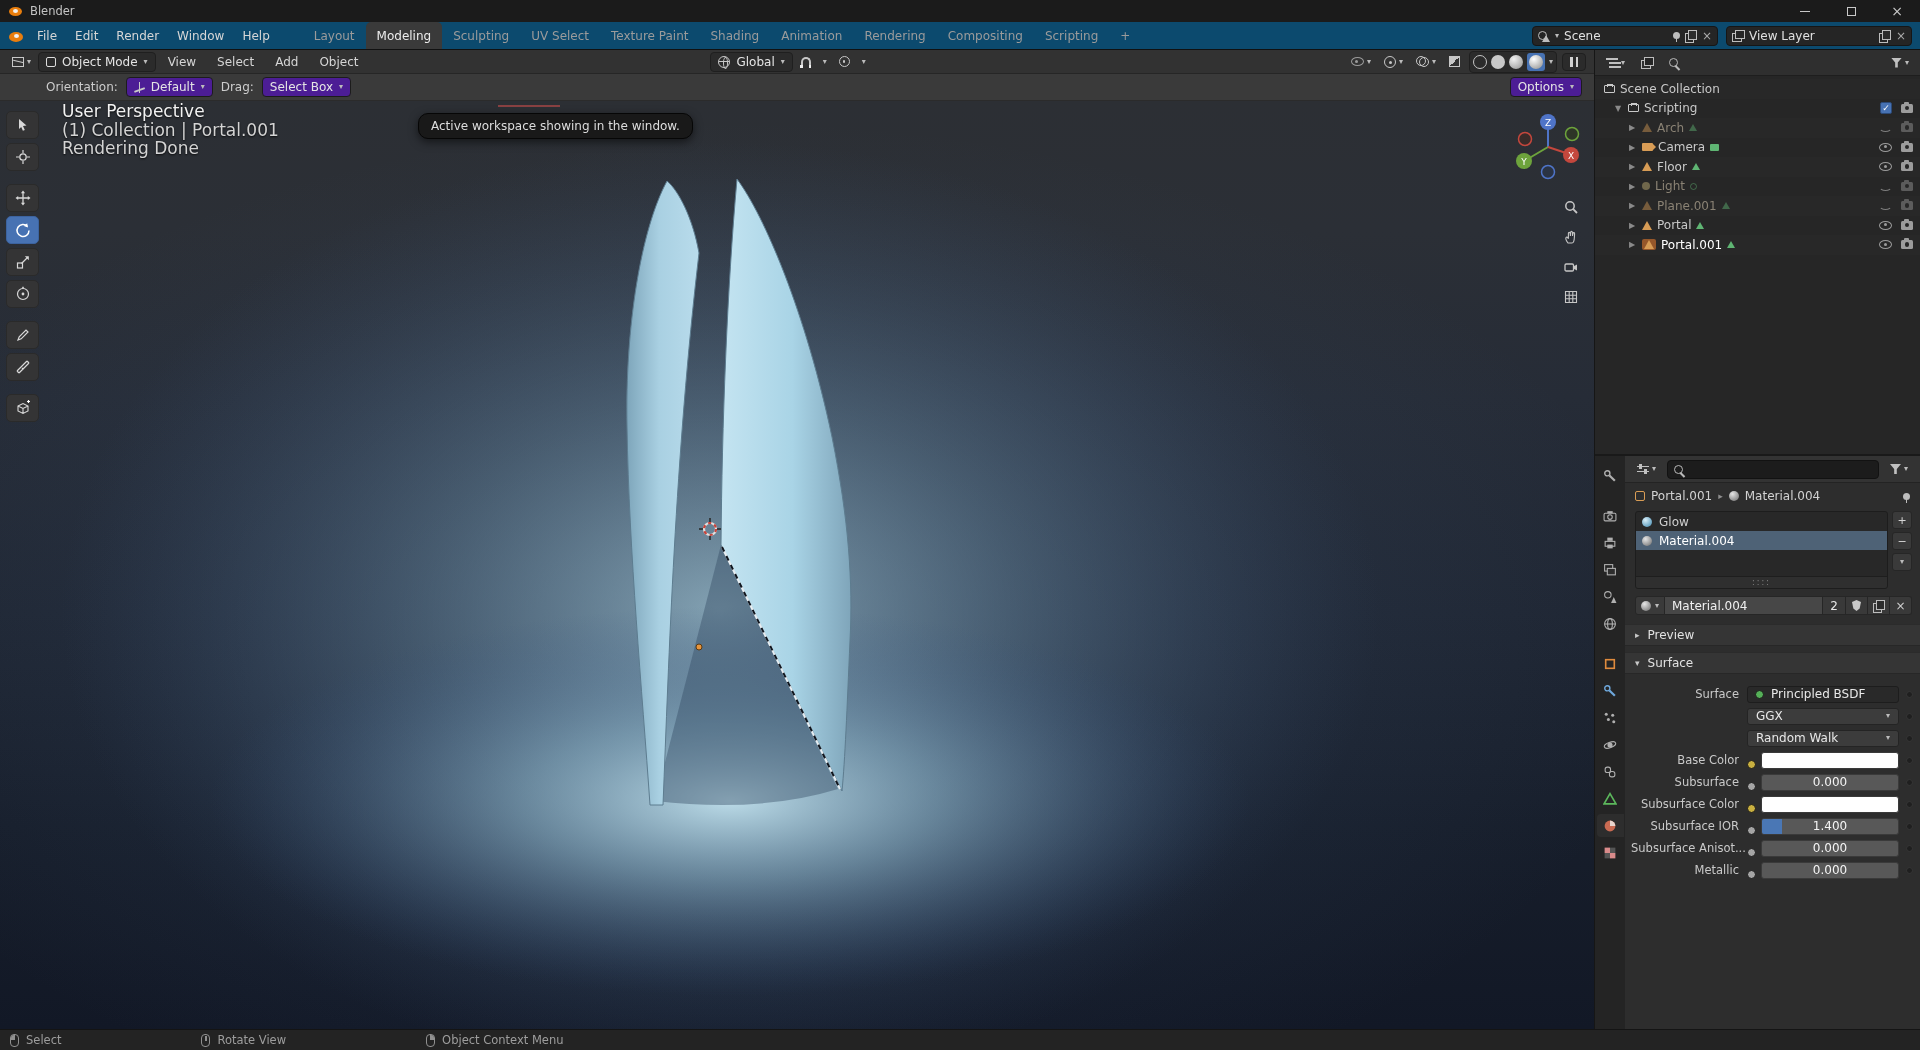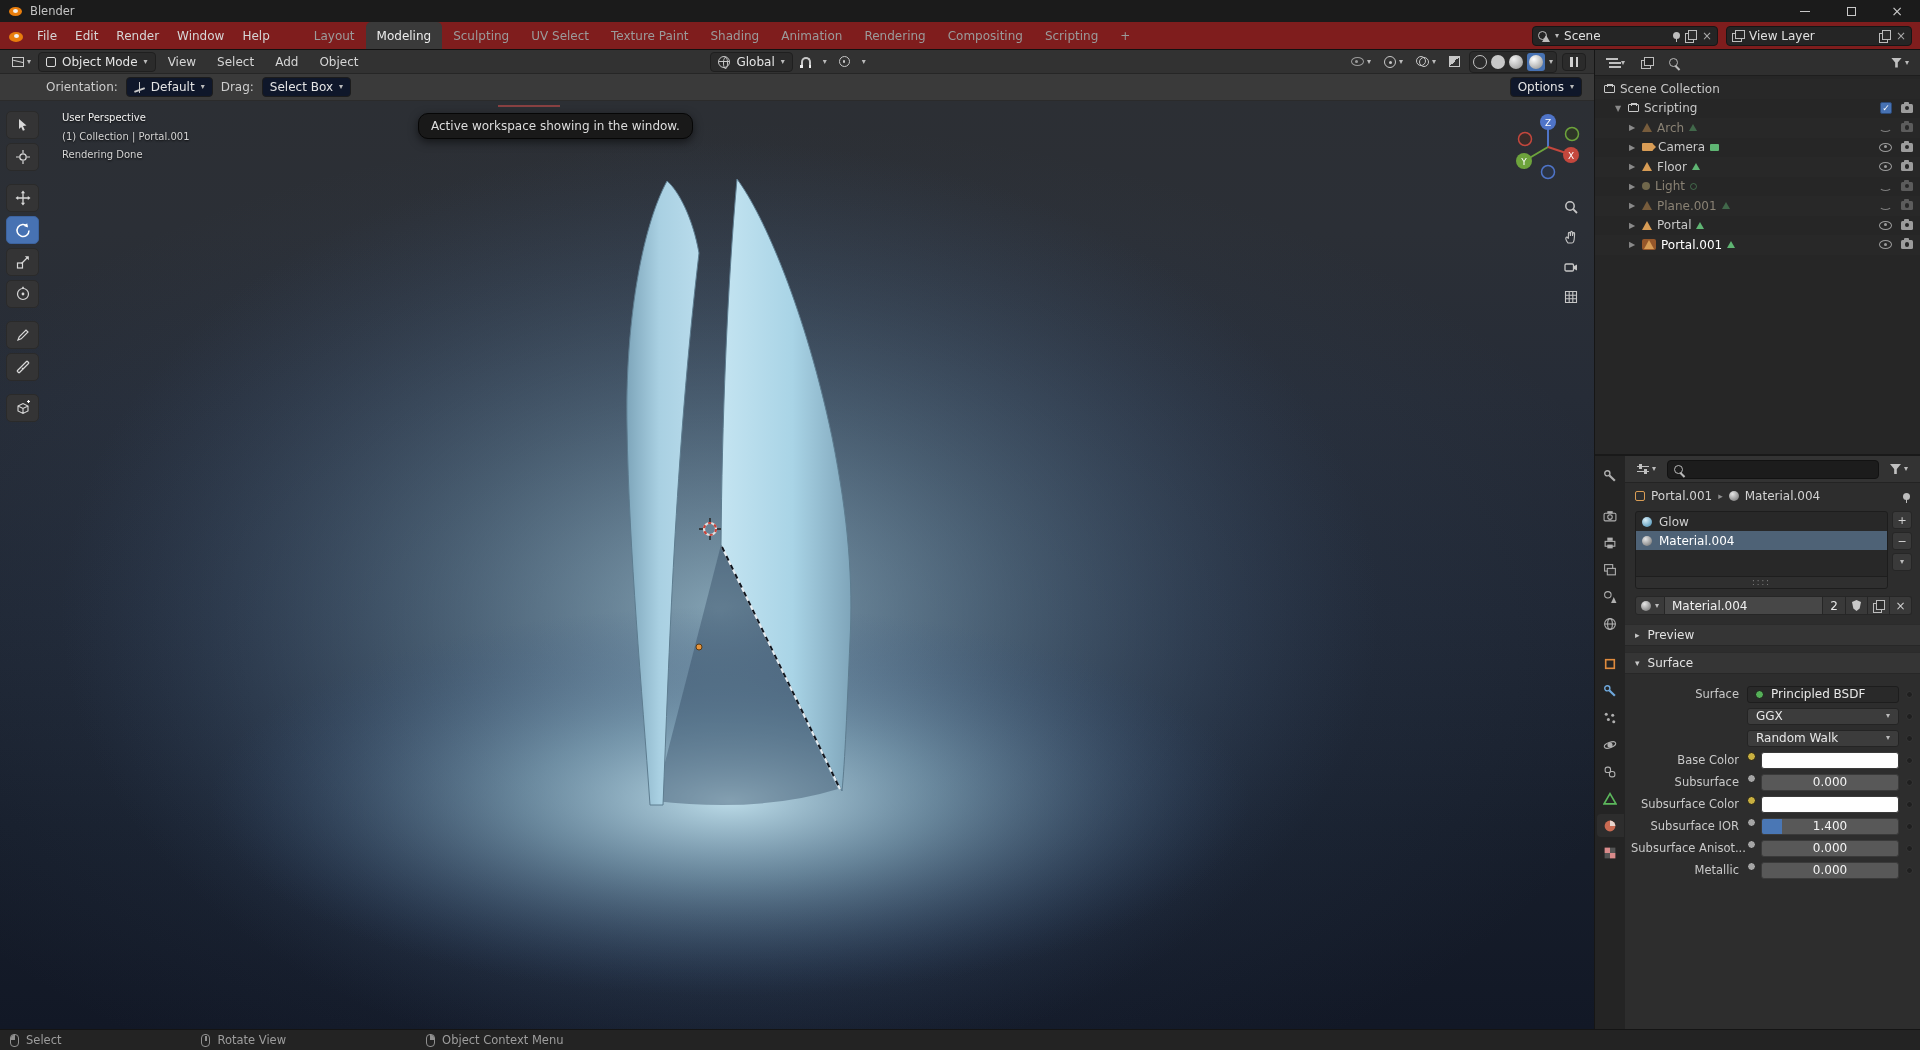--- a/index.html
+++ b/index.html
@@ -12,21 +12,21 @@
 .blender-logo{width:15px;height:15px;position:relative;margin-right:7px;flex:0 0 auto}
 .blender-logo::before{content:"";position:absolute;left:1px;top:3px;width:13px;height:9px;border-radius:50%;background:#e87d0d}
 .blender-logo::after{content:"";position:absolute;left:5px;top:5px;width:5px;height:4px;border-radius:50%;background:#f2f2f2}
 .title-text{color:#c4c4c4;font-size:11.5px}
 .win-controls{margin-left:auto;display:flex;height:100%}
 .win-btn{width:46px;height:100%;display:flex;align-items:center;justify-content:center;color:#c8c8c8;font-size:14px}
 .wb-min{width:10px;height:1px;background:#c8c8c8}
 .wb-max{width:9px;height:9px;border:1px solid #c8c8c8}
 
 
-.topbar{height:28px;background:#7f1d1d;display:flex;align-items:center;padding:0 8px;border-bottom:1px solid #111;flex:0 0 auto}
+.topbar{height:28px;background:#0c4a6e;display:flex;align-items:center;padding:0 8px;border-bottom:1px solid #111;flex:0 0 auto}
 .app-icon{width:16px;height:16px;position:relative;margin-right:4px}
 .app-icon::before{content:"";position:absolute;left:1px;top:4px;width:14px;height:10px;border-radius:50%;background:#e87d0d}
 .app-icon::after{content:"";position:absolute;left:6px;top:6px;width:5px;height:4px;border-radius:50%;background:#f2f2f2}
 .menu-item{padding:3px 9px;border-radius:4px;color:#d6d6d6}
 .ws-tabs{display:flex;align-items:stretch;height:100%;margin-left:24px}
 .ws-tab{display:flex;align-items:center;padding:0 11px;color:#9b9b9b}
 .ws-tab.active{background:#3a3a3a;color:#ececec;border-radius:5px 5px 0 0}
 .topbar-right{margin-left:auto;display:flex;align-items:center;gap:8px}
 .selector{display:flex;align-items:center;background:#252525;border:1px solid #161616;border-radius:4px;height:20px;padding:0 5px;gap:5px;width:186px}
 .sel-name{flex:1;color:#e0e0e0;white-space:nowrap;overflow:hidden}
@@ -106,36 +106,36 @@
 .shade-ball{width:14px;height:14px;border-radius:50%}
 .sb-wire{border:1.5px solid #c5c5c5}
 .sb-solid{background:#c9c9c9}
 .sb-mat{background:radial-gradient(circle at 35% 30%,#f0f0f0,#909090)}
 .sb-rend{background:radial-gradient(circle at 35% 30%,#ffffff,#8a8a8a)}
 .shade-sel{background:#4772b3;border-radius:3px;display:flex;padding:2px}
 .pause-btn{display:flex;gap:3px;padding:3px 7px;background:#2b2b2b;border:1px solid #1f1f1f;border-radius:4px}
 .pause-btn span{width:2.5px;height:10px;background:#d0d0d0}
 .tool-row{height:27px;background:#3a3a3a;border-bottom:1px solid #2b2b2b;display:flex;align-items:center;gap:8px;padding:0 12px 0 46px;flex:0 0 auto}
 .ts-label{color:#cdcdcd}
-.tool-row .dropdown{background:#0f172a;border-color:#1c1c1c}
+.tool-row .dropdown{background:#4c1d95;border-color:#1c1c1c}
 .spacer{flex:1}
 .i-axes{width:11px;height:11px;position:relative}
 .i-axes::before{content:"";position:absolute;left:5px;top:0;width:1.5px;height:11px;background:#c8c8c8}
 .i-axes::after{content:"";position:absolute;left:0;top:7px;width:11px;height:1.5px;background:#c8c8c8;transform:rotate(-20deg)}
 
 
 .tooltip{position:absolute;left:418px;top:63px;background:#191919;border:1px solid #060606;border-radius:10px;padding:5px 12px;color:#dddddd;box-shadow:0 3px 10px rgba(0,0,0,.55);z-index:40;white-space:nowrap}
 
 
 .canvas{position:relative;flex:1;overflow:hidden;background:
  radial-gradient(ellipse 1300px 720px at 46% 58%,rgba(72,102,138,.28),rgba(0,0,0,0) 72%),
  linear-gradient(180deg,#2c2f34 0%,#2b2f36 14%,#262c37 32%,#1f2633 55%,#171e2b 78%,#121826 100%)}
 .scene-svg{position:absolute;inset:0;width:100%;height:100%}
 .axis-red{position:absolute;left:498px;top:4px;width:62px;height:2px;background:#b04848;opacity:.7}
-.vp-info{position:absolute;left:62px;top:8px;line-height:18.5px;font-size:10px;color:#f2f2f2;text-shadow:0 1px 2px rgba(0,0,0,.8)}
+.vp-info{position:absolute;left:62px;top:1px;line-height:18.5px;font-size:17px;color:#f2f2f2;text-shadow:0 1px 2px rgba(0,0,0,.8)}
 .vp-info .sub{color:#d4d4d4}
 .tools-col{position:absolute;left:6px;top:10px;display:flex;flex-direction:column;gap:4px;z-index:10}
 .tool-btn{width:33px;height:28px;background:rgba(53,53,53,.92);border:1px solid #2a2a2a;border-radius:5px;display:flex;align-items:center;justify-content:center}
 .tool-btn.active{background:#4772b3;border-color:#3c639f}
 .tgap{height:5px}
 .nav-gizmo{position:absolute;top:8px;right:8px;z-index:10}
 .vp-side{position:absolute;right:15px;top:98px;display:flex;flex-direction:column;gap:14px;align-items:center;z-index:10}
 
 
 .right-panel{width:326px;flex:0 0 auto;display:flex;flex-direction:column;background:#2b2b2b;border-left:1px solid #161616}
@@ -175,21 +175,21 @@
 .db-browse{display:flex;align-items:center;gap:4px;background:#3a3a3a;border:1px solid #262626;border-radius:3px 0 0 3px;height:19px;padding:0 5px}
 .db-name{flex:1;height:19px;background:#474747;border:1px solid #262626;border-left:none;display:flex;align-items:center;padding:0 7px;color:#f0f0f0;min-width:0}
 .db-users{height:19px;background:#393939;border:1px solid #262626;border-left:none;padding:0 7px;color:#e8e8e8;display:flex;align-items:center}
 .db-btn{height:19px;width:22px;background:#393939;border:1px solid #262626;border-left:none;color:#cfcfcf;display:flex;align-items:center;justify-content:center}
 .db-btn.last{border-radius:0 3px 3px 0}
 .panel-hdr{height:22px;display:flex;align-items:center;gap:8px;padding:0 10px;background:#353535;border-top:1px solid #2b2b2b;border-bottom:1px solid #272727;color:#e2e2e2;margin-top:6px;flex:0 0 auto}
 .panel-hdr .caret{font-size:9px;color:#c9c9c9}
 .surface-body{padding:7px 7px 0 6px}
 .prow{display:flex;align-items:center;margin:4px 0;min-height:18px}
 .plabel{width:116px;text-align:right;padding-right:8px;color:#c9c9c9;flex:0 0 auto;font-size:11.5px;white-space:nowrap;overflow:hidden}
-.pval{flex:1;display:flex;align-items:flex-start;gap:5px;min-width:0}
+.pval{flex:1;display:flex;align-items:flex-end;gap:5px;min-width:0}
 .socket{width:9px;height:9px;border-radius:50%;border:1px solid #191919;flex:0 0 auto}
 .s-green{background:#55b058}.s-yellow{background:#c9b040}.s-gray{background:#a5a5a5}.s-blue{background:#6f84d2}
 .widget{height:17px;border-radius:3px}
 .menuw{flex:1;background:#292929;border:1px solid #1d1d1d;display:flex;align-items:center;gap:7px;padding:0 7px;color:#e8e8e8;min-width:0}
 .selw{flex:1;background:#3c3c3c;border:1px solid #242424;display:flex;align-items:center;padding:0 8px;color:#e8e8e8;min-width:0}
 .selw .wtext{flex:1}
 .numw{flex:1;background:#585858;border:1px solid #3a3a3a;color:#f4f4f4;display:flex;align-items:center;justify-content:center;position:relative;overflow:hidden;min-width:0}
 .color-swatch{flex:1;background:#ffffff;border:1px solid #3a3a3a}
 .slider .fill{position:absolute;left:0;top:0;bottom:0;width:15%;background:#4a77b5}
 .slider .wtext{position:relative;z-index:1}

